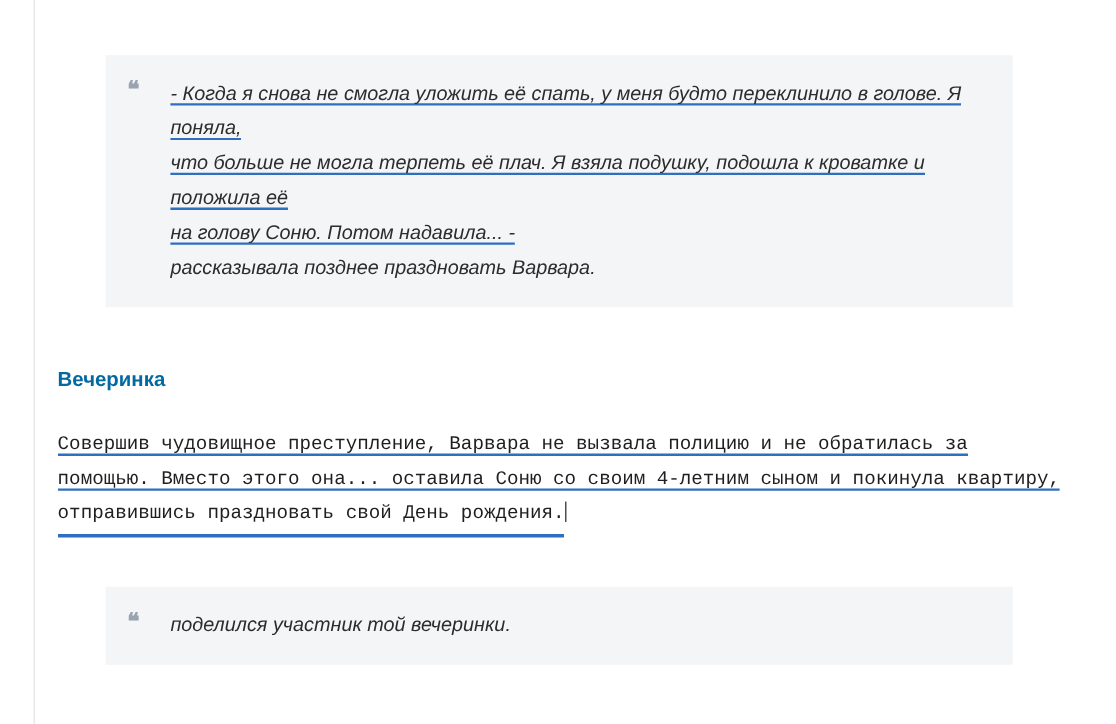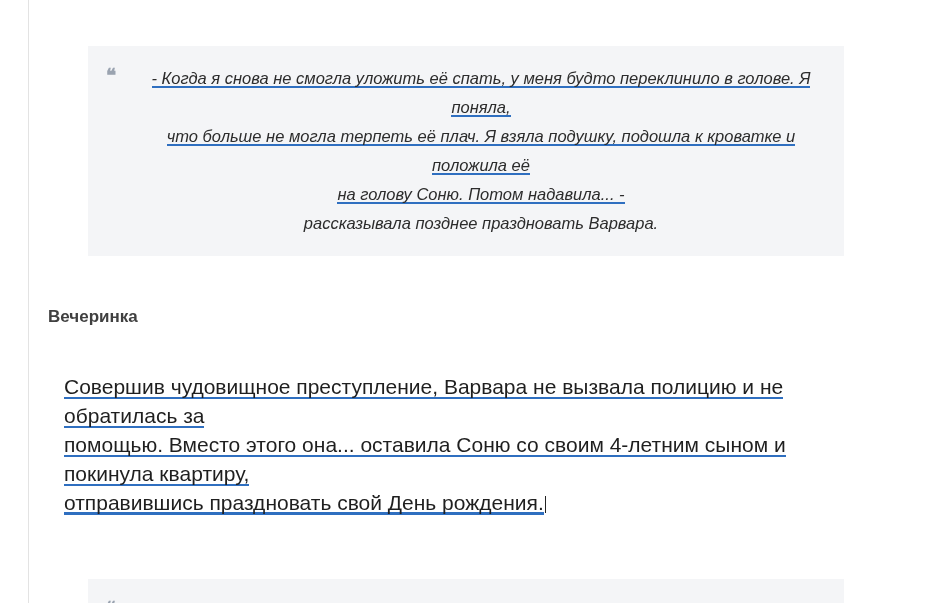--- a/index.html
+++ b/index.html
@@ -51,44 +51,44 @@
     font-family: "Liberation Serif", serif;
     font-weight: bold;
     letter-spacing: -1px;
   }
   .quote p {
     margin: 0;
     font-style: italic;
     font-size: 16.5px;
     line-height: 29px;
     color: #2c2c2c;
-    text-align: center;
   }
   
   h2.section-title {
     font-size: 17px;
     font-weight: bold;
-    color: #404040;
+    color: #0369a1;
     margin: 0;
     line-height: 22px;
   }
   p.body-text {
-    margin: 16px;
-    font-size: 21px;
+    margin: 0;
+    font-size: 16px;
     line-height: 29px;
     color: #1f1f1f;
+    font-family: Liberation Mono, monospace;
   }
   
   .ul {
     box-shadow: inset 0 -2px 0 0 #2f6fc0;
     padding-bottom: 1px;
   }
   .ul-thick {
     box-shadow: inset 0 -3px 0 0 #2f6fc0;
-    padding-bottom: 1px;
+    padding-bottom: 11px;
   }
   .caret {
     display: inline-block;
     width: 1px;
     height: 17px;
     background: #222;
     vertical-align: -3px;
     margin-left: 1px;
   }
   .sp-28 { height: 28px; }
@@ -126,18 +126,19 @@
     <p class="body-text">
       <span class="ul">Совершив чудовищное преступление, Варвара не вызвала полицию и не обратилась за</span><br>
       <span class="ul">помощью. Вместо этого она... оставила Соню со своим 4-летним сыном и покинула квартиру,</span><br>
       <span class="ul-thick">отправившись праздновать свой День рождения.</span><span class="caret"></span>
     </p>
 
     <div class="sp-30"></div>
 
     <blockquote class="quote">
       <span class="quote-mark">❝</span>
+      <p>поделился участник той вечеринки.</p>
     </blockquote>
 
     <div class="sp-30"></div>
 
   </div>
 </div>
 
 </body></html>

